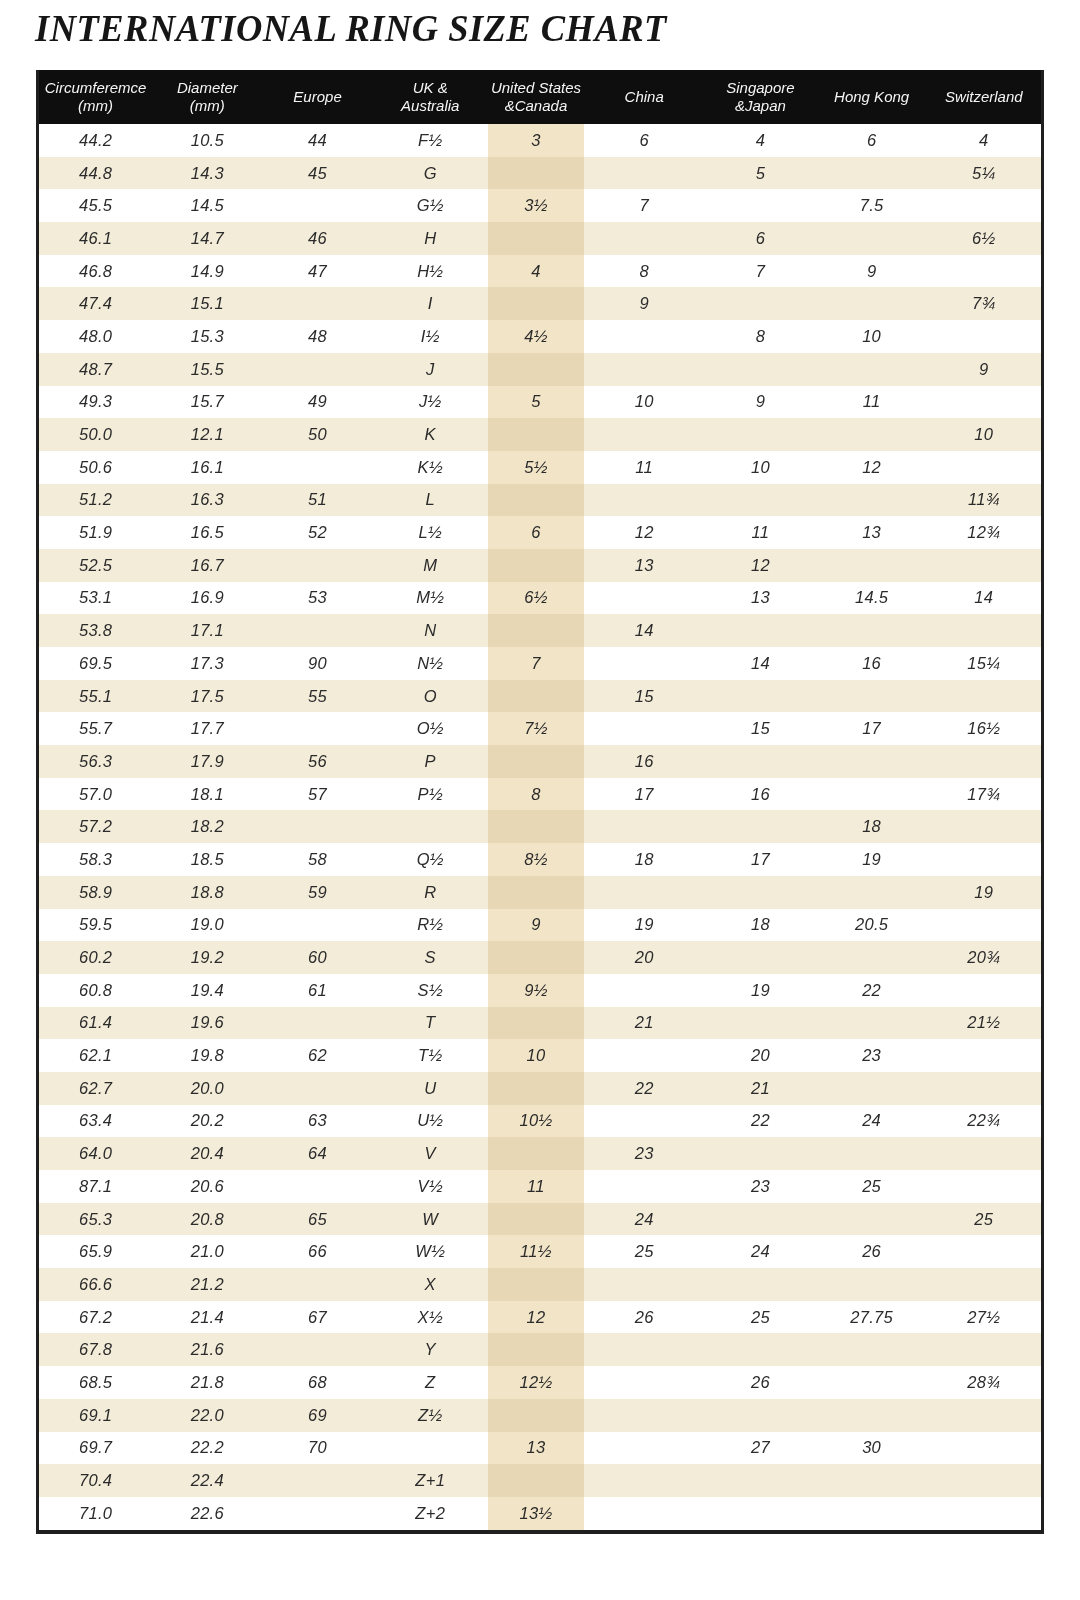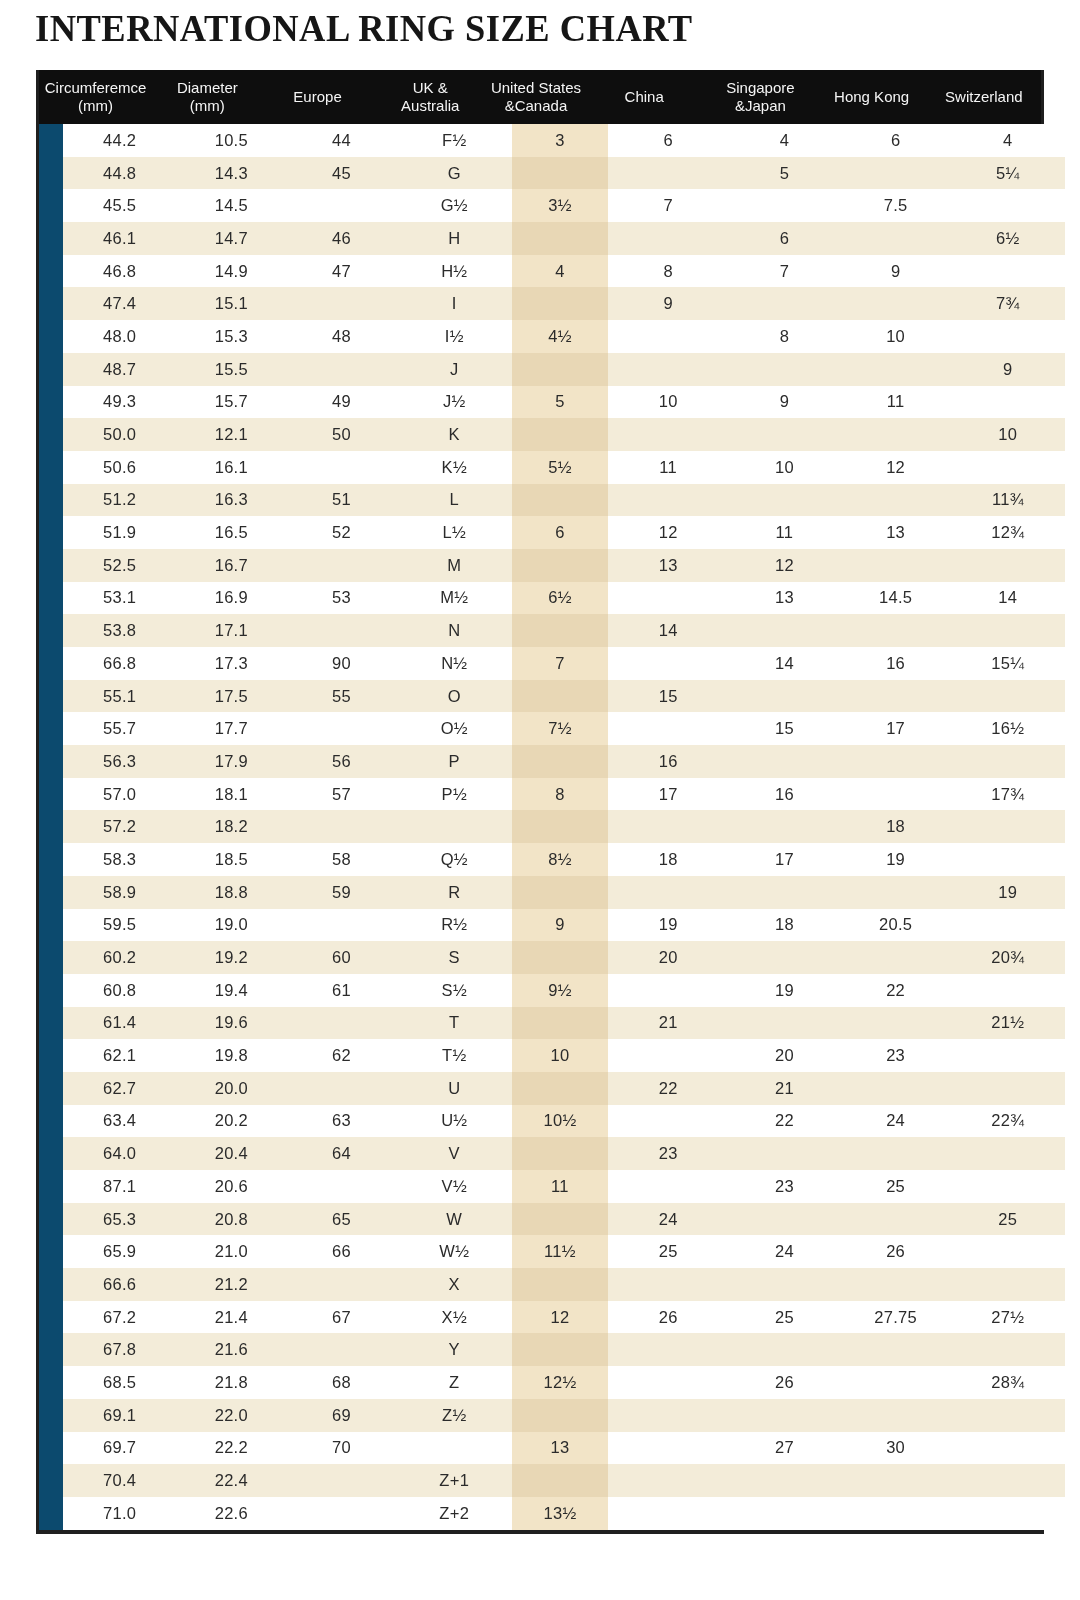--- a/index.html
+++ b/index.html
@@ -12,21 +12,21 @@
     --text: #2b2b2b;
     --page-bg: #ffffff;
   }
   * { margin: 0; padding: 0; box-sizing: border-box; }
   html, body {
     width: 1080px; height: 1600px;
     background: var(--page-bg);
     font-family: "Liberation Sans", sans-serif;
     overflow: hidden;
   }
-  .page { position: relative; width: 1080px; height: 1428px; }
+  .page { position: relative; width: 1080px; height: 1428px; font-style: italic; }
   .title {
     position: absolute;
     left: 35px; top: 6px;
     font-family: "Liberation Serif", serif;
     font-weight: bold;
     font-size: 38px;
     letter-spacing: 0.5px;
     color: #161616;
     transform: scaleX(0.96);
     transform-origin: left center;
@@ -48,21 +48,21 @@
     height: 54px;
     align-items: center;
   }
   .th {
     color: var(--header-text);
     font-size: 15px;
     line-height: 1.22;
     text-align: center;
     font-weight: 400;
   }
-  .tbody { width: 100%; margin-left: 24px; }
+  .tbody { width: 100%; }
   .tr {
     display: grid;
     grid-template-columns: 11.3% 11% 11% 11.5% 9.6% 12% 11.2% 11% 11.4%;
     height: 32.7px;
     background: #ffffff;
   }
   .tr:nth-child(even) { background: var(--row-alt); }
   .td {
     display: flex;
     align-items: center;
@@ -285,21 +285,21 @@
           <div class="td">17.1</div>
           <div class="td"></div>
           <div class="td">N</div>
           <div class="td"></div>
           <div class="td">14</div>
           <div class="td"></div>
           <div class="td"></div>
           <div class="td"></div>
         </div>
         <div class="tr">
-          <div class="td">66.8</div>
+          <div class="td">69.5</div>
           <div class="td">17.3</div>
           <div class="td">90</div>
           <div class="td">N½</div>
           <div class="td">7</div>
           <div class="td"></div>
           <div class="td">14</div>
           <div class="td">16</div>
           <div class="td">15¼</div>
         </div>
         <div class="tr">

